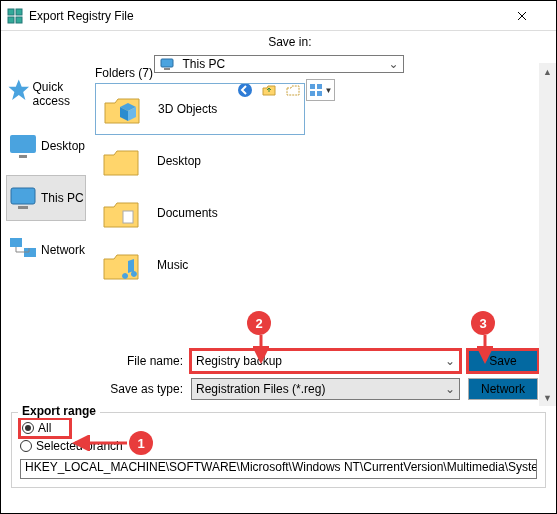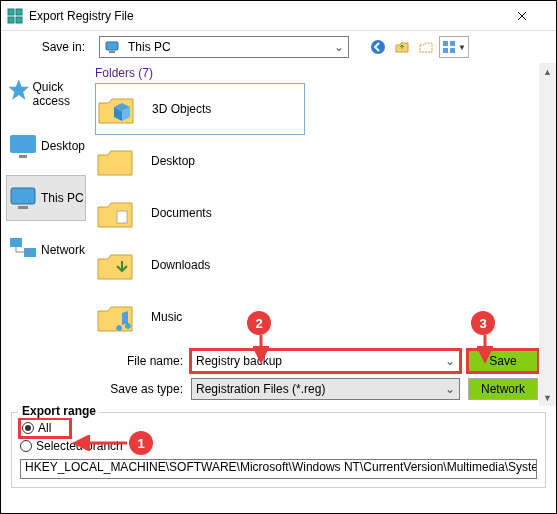--- a/index.html
+++ b/index.html
@@ -1,51 +1,51 @@
 <!DOCTYPE html>
 <html><head>
 <meta charset="utf-8">
 <style>
   * { box-sizing: border-box; font-family: "Segoe UI", Tahoma, sans-serif; font-size: 12px; }
   body { margin: 0; width: 557px; height: 514px; background: #fff; border: 1px solid #000; position: relative; }
   .titlebar { height: 30px; display: flex; align-items: center; padding: 0 12px 0 6px; border-bottom: 1px solid #ddd; }
   .titlebar .ticon { width: 16px; height: 16px; margin-right: 6px; }
   .titlebar .ttext { flex: 1; }
   .titlebar .closebtn { width: 45px; height: 30px; display: flex; align-items: center; justify-content: center; }
-  .row-savein { height: 32px; display: flex; align-items: center; padding: 4px 10px; gap: 6px; }
+  .row-savein { height: 32px; display: flex; align-items: center; padding: 4px 10px; gap: 6px; flex-direction: column; }
   .row-savein .lbl { width: 82px; text-align: right; padding-right: 8px; }
   .combo { display: flex; align-items: center; border: 1px solid #7a7a7a; height: 22px; background: #fff; }
   .combo .cicon { width: 16px; height: 16px; margin: 0 4px; }
   .combo .ctext { flex: 1; padding: 0 4px; }
   .combo .drop { width: 18px; text-align: center; color: #555; }
   .savein-combo { width: 250px; }
   .navicons { display: flex; gap: 2px; margin-left: 12px; }
   .navicons .nbtn { width: 22px; height: 22px; display: flex; align-items: center; justify-content: center; }
   .views { display: flex; align-items: center; border: 1px solid #adadad; height: 22px; padding: 0 2px; gap: 2px; }
   .main { display: flex; height: 343px; }
   .places { width: 90px; border-right: 0; display: flex; flex-direction: column; align-items: center; padding-top: 8px; gap: 6px; }
   .place { width: 80px; display: flex; flex-direction: row; align-items: center; gap: 2px; padding: 6px 0; border: 1px solid transparent; }
   .place.selected { background: #e5e5e5; border: 1px solid #c0c0c0; }
   .place .picon { width: 32px; height: 32px; }
   .folderpane { flex: 1; position: relative; padding: 0 8px 0 0; }
-  .folderheader { height: 20px; display: flex; align-items: center; color: #4c1d95; padding-left: 4px; }
+  .folderheader { height: 20px; display: flex; align-items: center; color: #000000; padding-left: 4px; }
   .folderlist { border: 0; height: 264px; overflow: hidden; padding-left: 4px; position: relative; }
-  .fitem { height: 52px; display: flex; align-items: center; gap: 16px; }
+  .fitem { height: 52px; display: flex; align-items: center; gap: 16px; padding-left: 6px; }
   .fitem.first { border: 1px solid #7aaed6; width: 210px; }
   .ficon { width: 40px; height: 40px; }
   .scroll { position: absolute; right: 0; top: 0; bottom: 0; width: 17px; background: #f0f0f0; display: flex; flex-direction: column; justify-content: space-between; align-items: center; }
   .scroll .sarr { width: 17px; height: 17px; display: flex; align-items: center; justify-content: center; color: #606060; font-size: 9px; }
   .row-file { height: 28px; display: flex; align-items: center; padding: 0 10px; gap: 8px; }
   .row-file .lbl { width: 82px; text-align: right; margin-left: 90px; }
   .footer { padding: 6px 10px; }
   .grp { border: 1px solid #d0d0d0; padding: 6px 8px 8px; position: relative; }
   .grp .gt { position: absolute; top: -9px; left: 6px; background: #fff; padding: 0 4px; font-weight: bold; }
   .radiorow { display: flex; align-items: center; gap: 4px; height: 18px; }
   .branchinput { width: 100%; height: 20px; border: 1px solid #7a7a7a; padding: 0 4px; margin-top: 4px; white-space: nowrap; overflow: hidden; }
-  .btn { width: 70px; height: 22px; border: 1px solid #adadad; background: #84cc16; display: flex; align-items: center; justify-content: center; }
+  .btn { width: 70px; height: 22px; border: 1px solid #adadad; background: #0369a1; display: flex; align-items: center; justify-content: center; }
   .red-outline { outline: 3px solid #e83c3c; outline-offset: -1px; }
   .badge { position: absolute; width: 24px; height: 24px; background: #e83c3c; border-radius: 50%; color: #fff; display: flex; align-items: center; justify-content: center; font-weight: bold; font-size: 13px; z-index: 10; }
   .arrow-svg { position: absolute; z-index: 9; pointer-events: none; }
   .radio { width: 12px; height: 12px; border: 1px solid #333; border-radius: 50%; display: inline-flex; align-items: center; justify-content: center; }
   .radio.checked::after { content: ""; width: 6px; height: 6px; background: #333; border-radius: 50%; }
 </style>
 </head>
 <body>
 
 <div class="titlebar">
@@ -160,27 +160,20 @@
       <div class="fitem">
         <span class="ficon"><svg viewBox="0 0 40 40">
               <path d="M3 14 L13 14 L16 10 L37 10 L37 34 L3 34 Z" fill="#ffd56b" stroke="#c9a03b"></path>
               <rect x="22" y="18" width="10" height="12" fill="#fff" stroke="#aaa"></rect>
             </svg></span>
         <span>Documents</span>
       </div>
       <div class="fitem">
         <span class="ficon"><svg viewBox="0 0 40 40">
               <path d="M3 14 L13 14 L16 10 L37 10 L37 34 L3 34 Z" fill="#ffd56b" stroke="#c9a03b"></path>
-              <path d="M27 16 L27 26 M22 21 L27 26 L32 21" stroke="#3a8a3a" fill="none" stroke-width="2"></path>
-            </svg></span>
-        <span>Downloads</span>
-      </div>
-      <div class="fitem">
-        <span class="ficon"><svg viewBox="0 0 40 40">
-              <path d="M3 14 L13 14 L16 10 L37 10 L37 34 L3 34 Z" fill="#ffd56b" stroke="#c9a03b"></path>
               <path d="M24 28 a3 3 0 1 0 0.1 0 M27 28 L27 16 L33 14 L33 26 a3 3 0 1 1 -0.1 0" fill="#4aa3df"></path>
             </svg></span>
         <span>Music</span>
       </div>
     </div>
 
     <div class="row-file">
       <span class="lbl" style="margin-left:0">File name:</span>
       <div class="combo red-outline" style="flex:1">
         <span class="ctext">Registry backup</span>

